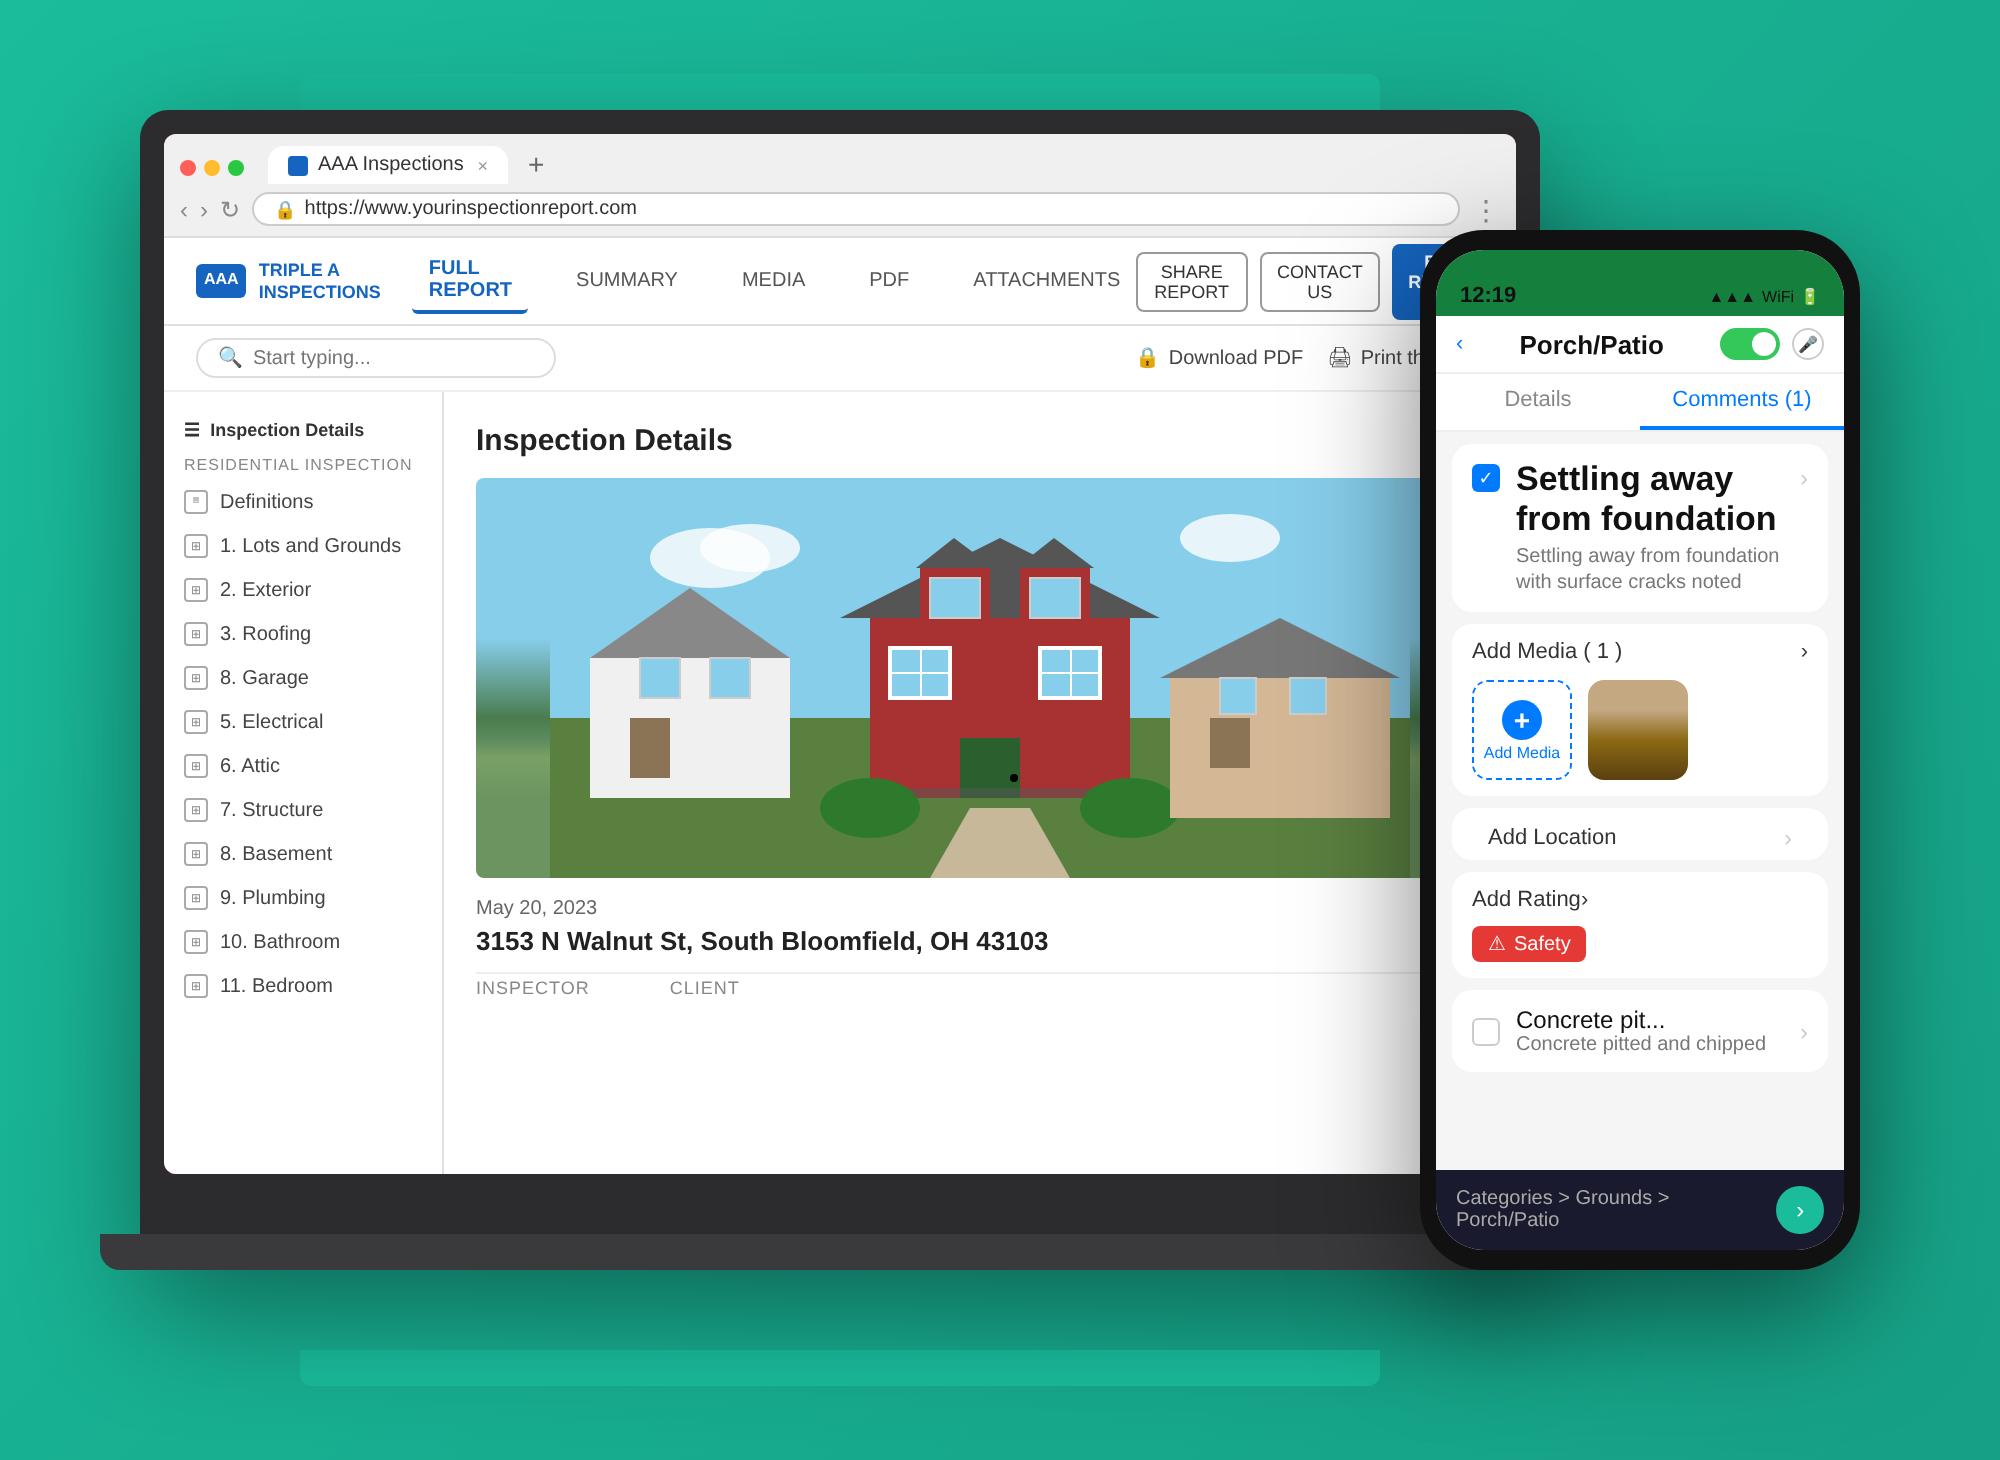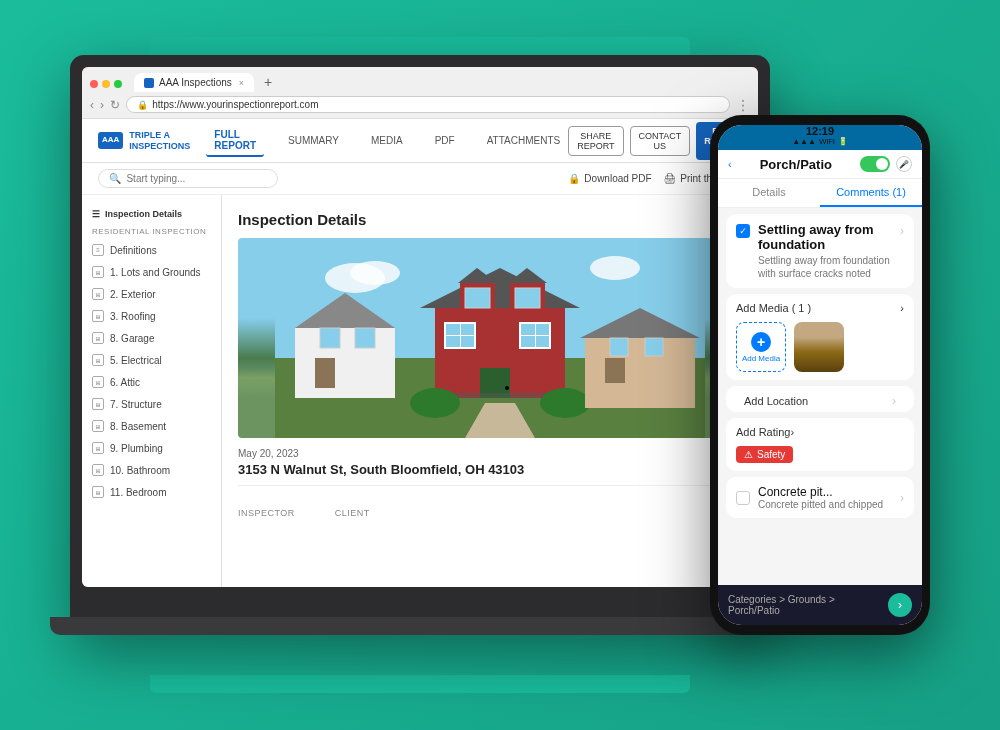--- a/index.html
+++ b/index.html
@@ -363,21 +363,21 @@
     .report-address {
       font-size: 13px;
       font-weight: bold;
       color: #222;
       margin-bottom: 8px;
     }
     .report-labels {
       display: flex;
       gap: 40px;
       border-top: 1px solid #eee;
-      padding-top: 22px;
+      padding-top: 2px;
     }
     .report-label {
       font-size: 9px;
       color: #888;
       text-transform: uppercase;
       letter-spacing: 0.5px;
     }
 
     
     .phone {
@@ -395,27 +395,26 @@
     .phone-screen {
       background: #f5f5f5;
       width: 100%;
       height: 100%;
       border-radius: 24px;
       overflow: hidden;
       display: flex;
       flex-direction: column;
     }
     .phone-status-bar {
-      background: #0369a1;
-      padding: 0 12px 4px 12px;
+      background: #15803d;
+      padding: 17px 12px 4px 12px;
       display: flex;
       justify-content: space-between;
       align-items: center;
       flex-shrink: 0;
-      flex-direction: column;
     }
     .status-time {
       font-size: 11px;
       font-weight: bold;
       color: #111;
     }
     .status-icons {
       display: flex;
       gap: 3px;
       align-items: center;
@@ -526,21 +525,21 @@
       display: flex;
       align-items: center;
       justify-content: center;
       color: #fff;
       font-size: 9px;
       flex-shrink: 0;
       margin-top: 2px;
     }
     .row-content { flex: 1; }
     .row-title {
-      font-size: 13px;
+      font-size: 17px;
       font-weight: 600;
       color: #111;
       margin-bottom: 2px;
     }
     .row-sub {
       font-size: 10px;
       color: #777;
       line-height: 1.3;
     }
     .row-chevron {

